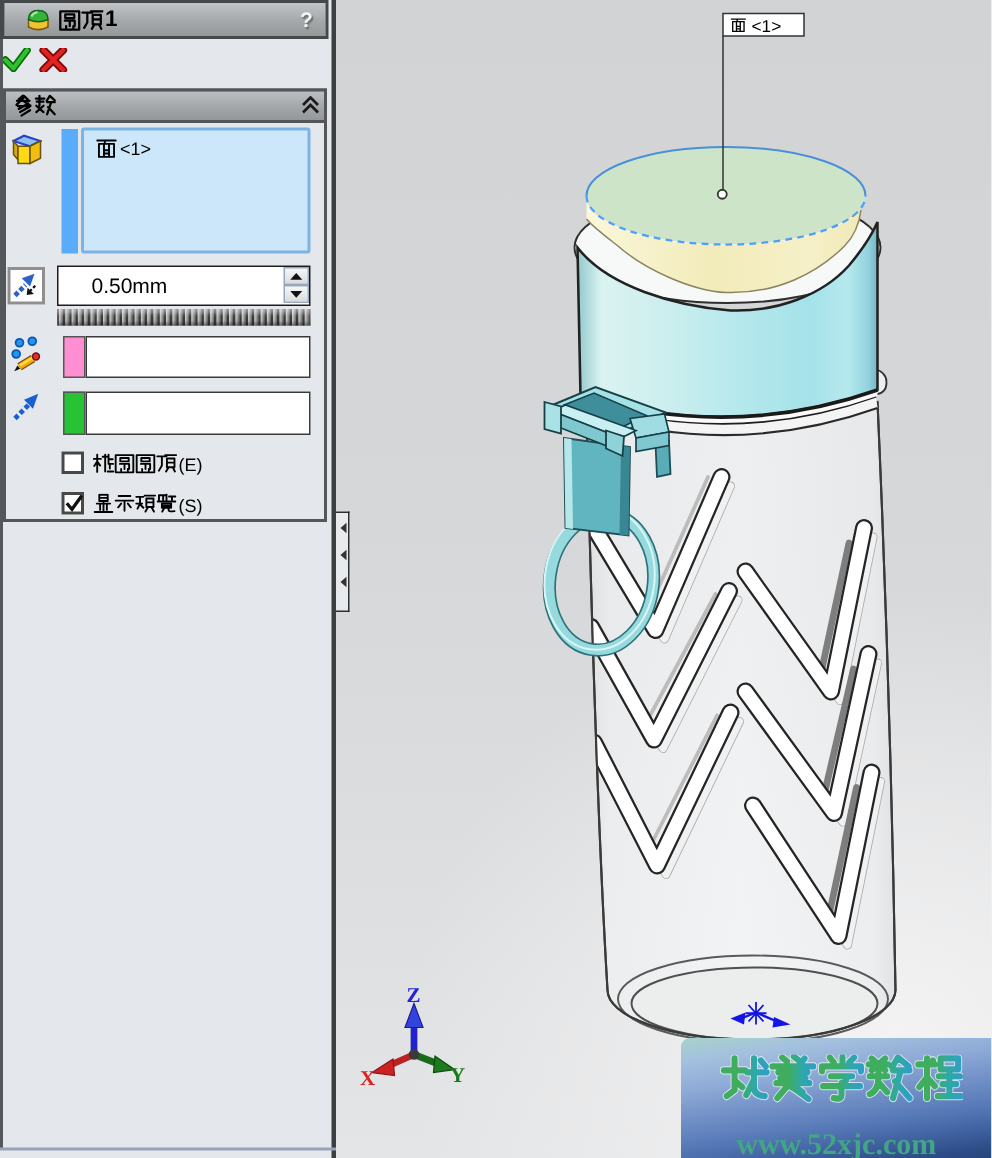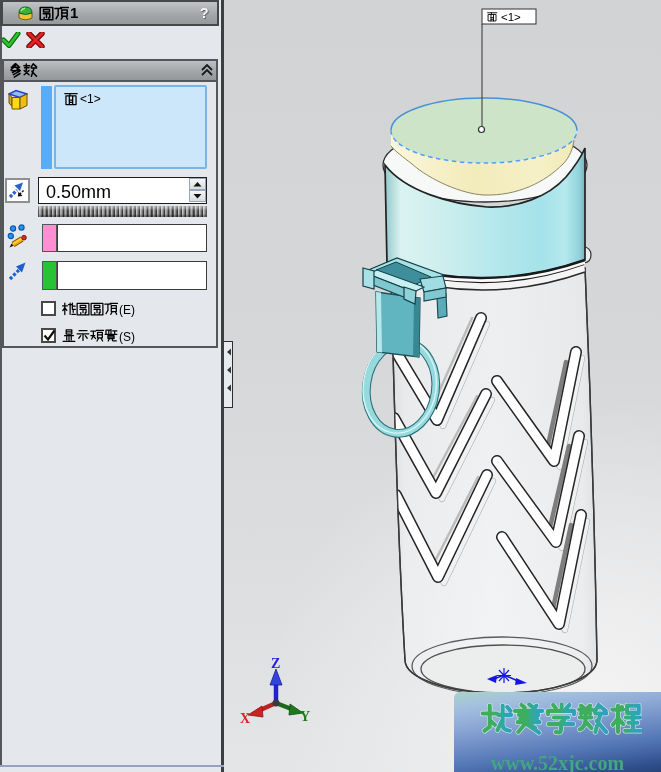--- a/index.html
+++ b/index.html
@@ -307,21 +307,21 @@
       </svg></div>
     <div class="abs" style="left:80px;top:92px;font-size:12px;font-family:'Liberation Sans'">&lt;1&gt;</div>
     <div class="abs" style="left:5px;top:178px;width:25px;height:25px;box-sizing:border-box;border:2px solid #8f8f8f;background:#fdfdfd"></div>
 <svg class="abs" style="left:7px;top:180px" width="21" height="21" viewBox="0 0 21 21">
 <path d="M3,17 L10,10" stroke="#2a62c8" stroke-width="3.2" stroke-dasharray="3,1.6"></path>
 <path d="M7.5,5.5 L16,2.5 L13,11 Z" fill="#2a62c8"></path>
 <path d="M16.5,10.5 L13,14" stroke="#111" stroke-width="1.5" stroke-dasharray="2,1.3"></path>
 <path d="M10.8,16.6 L15.6,16 L11.4,11.8 Z" fill="#111"></path>
 </svg>
     <div class="numbox"></div>
-    <div class="abs" style="left:46px;top:182px;font-size:18px">0.50mm</div>
+    <div class="abs" style="left:61px;top:182px;font-size:14px">0.50mm</div>
     <div class="abs" style="left:189px;top:178px;width:17px;height:12px;box-sizing:border-box;background:linear-gradient(#f6f7f8,#d9dbdd);border:1px solid #98a8bc"></div>
 <div class="abs" style="left:189px;top:190px;width:17px;height:12px;box-sizing:border-box;background:linear-gradient(#f6f7f8,#d9dbdd);border:1px solid #98a8bc"></div>
 <svg class="abs" style="left:193px;top:182px" width="9" height="17" viewBox="0 0 9 17">
 <path d="M4.5,0 L8.5,4.5 L0.5,4.5 Z" fill="#111"></path>
       <path d="M4.5,16.5 L0.5,12 L8.5,12 Z" fill="#111"></path>
     </svg>
     <div class="ruler"></div>
     <svg class="abs" style="left:7px;top:224px" width="22" height="25" viewBox="0 0 22 25">
 <circle cx="6" cy="4.5" r="2.6" fill="#2196f3" stroke="#0b57b0" stroke-width="1.2"></circle>
 <circle cx="14.5" cy="3.5" r="2.6" fill="#2196f3" stroke="#0b57b0" stroke-width="1.2"></circle>

